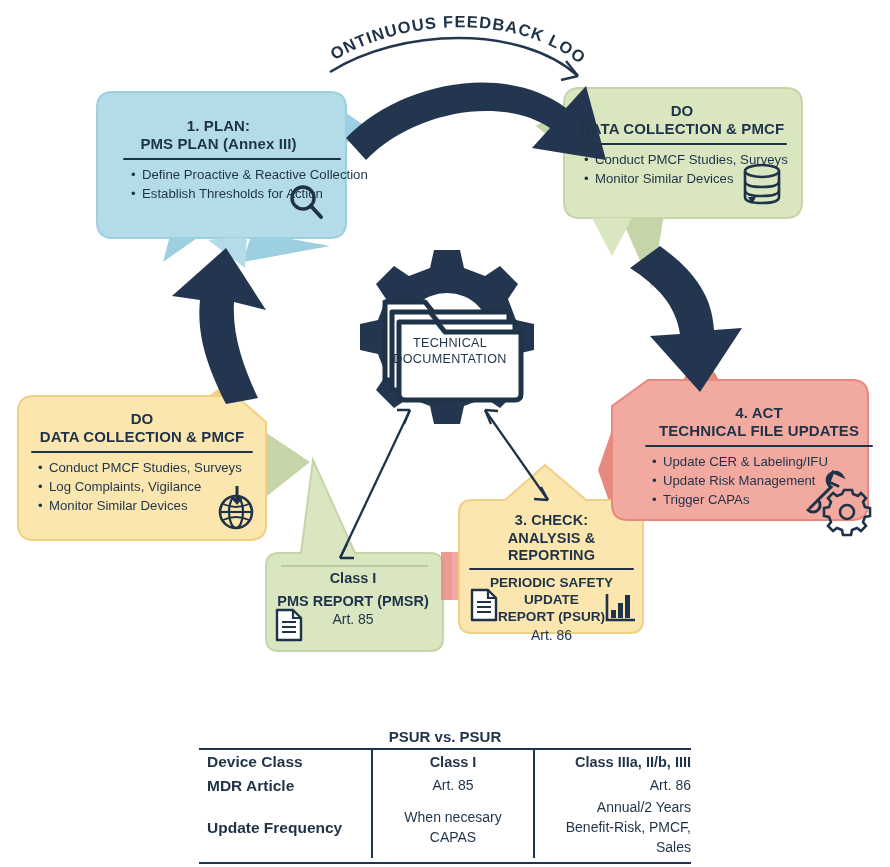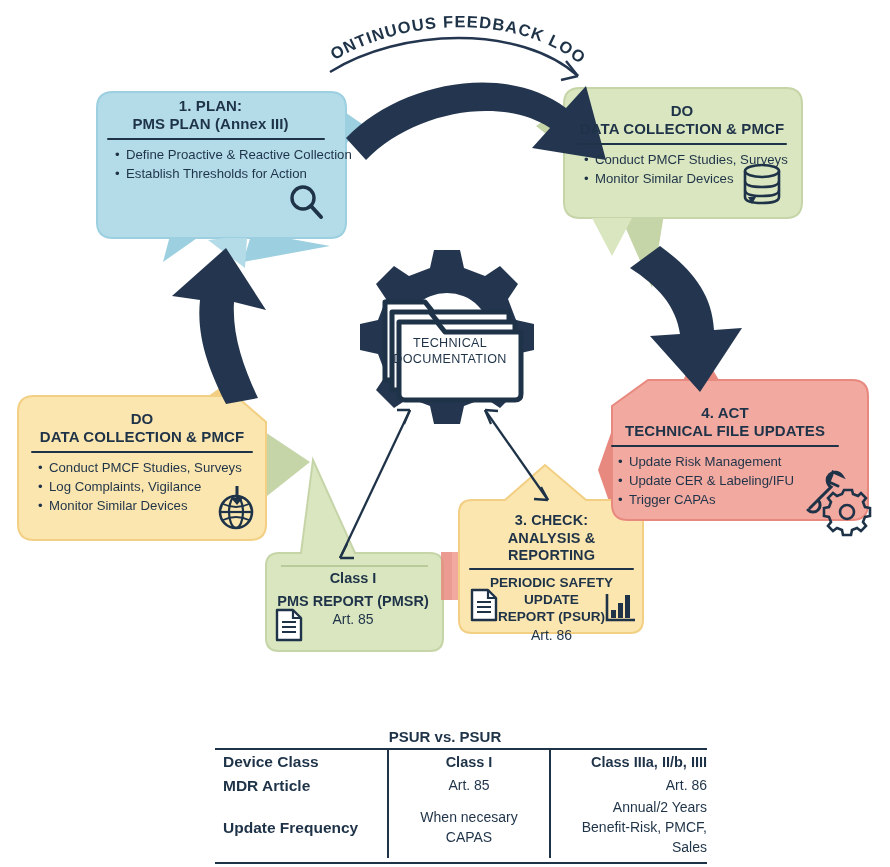--- a/index.html
+++ b/index.html
@@ -11,36 +11,36 @@
   #stage{position:absolute;left:0;top:0;width:890px;height:867px;}
   svg.layer{position:absolute;left:0;top:0;width:890px;height:867px;}
   #art{z-index:1;}
   .box{position:absolute;z-index:3;box-sizing:border-box;text-align:center;}
   .btitle{font-weight:bold;line-height:1.22;letter-spacing:.1px;}
   .rule{height:2px;background:#1f3348;margin:4px auto 5px auto;border-radius:1px;}
   .bullets{text-align:left;line-height:1.45;}
   .bullets div{white-space:nowrap;}
   .bul{display:inline-block;width:11px;}
   
-  #box-plan{left:97px;top:84px;width:227px;height:146px;font-size:14px;padding:13px 10px 0 10px;}
+  #box-plan{left:97px;top:104px;width:227px;height:146px;font-size:14px;padding:13px 10px 0 26px;}
   #box-plan .btitle{font-size:15px;}
   #box-plan .rule{width:218px;}
   #box-plan .bullets{font-size:13.2px;padding-left:8px;}
   
   #box-do-green{left:562px;top:88px;width:240px;height:130px;padding:14px 8px 0 8px;}
   #box-do-green .btitle{font-size:15px;}
   #box-do-green .rule{width:210px;}
   #box-do-green .bullets{font-size:13.2px;padding-left:14px;}
   
   #box-do-yellow{left:18px;top:397px;width:248px;height:148px;padding:13px 8px 0 8px;}
   #box-do-yellow .btitle{font-size:15px;}
   #box-do-yellow .rule{width:222px;}
   #box-do-yellow .bullets{font-size:13.2px;padding-left:12px;}
   
-  #box-act{left:592px;top:392px;width:258px;height:132px;padding:12px 0 0 8px;}
+  #box-act{left:626px;top:392px;width:258px;height:132px;padding:12px 0 0 8px;}
   #box-act .btitle{font-size:15px;}
   #box-act .rule{width:228px;}
   #box-act .bullets{font-size:13.2px;padding-left:18px;}
   
   #box-pmsr{left:262px;top:556px;width:182px;height:94px;padding:10px 6px 0 6px;}
   #box-pmsr .l1{font-size:14.5px;font-weight:bold;margin-top:4px;}
   #box-pmsr .l2{font-size:14.5px;font-weight:bold;margin-top:7px;}
   #box-pmsr .l3{font-size:14px;margin-top:2px;}
   
   #box-psur{left:461px;top:503px;width:181px;height:128px;padding:9px 4px 0 4px;}
@@ -50,21 +50,21 @@
   #box-psur .l3{font-size:14px;margin-top:1px;}
   
   #loop-label{position:absolute;z-index:5;left:0;top:0;width:890px;height:120px;pointer-events:none;}
   #loop-label text{font-family:"Liberation Sans","DejaVu Sans",sans-serif;font-size:16.5px;font-weight:bold;fill:#1f3348;letter-spacing:1.1px;}
   
   #gear-label{position:absolute;z-index:5;left:380px;top:335px;width:140px;text-align:center;
               font-size:12.6px;font-weight:normal;line-height:1.3;letter-spacing:.3px;color:#1f3348;}
   
   #table-wrap{position:absolute;left:199px;top:728px;width:492px;z-index:6;}
   #tbl-title{text-align:center;font-size:15px;font-weight:bold;margin-bottom:3px;}
-  table{border-collapse:collapse;width:492px;margin-left:16px;}
+  table{border-collapse:collapse;width:492px;}
   td{padding:0;vertical-align:middle;}
   .tb-top{border-top:2.5px solid #1f3348;}
   .tb-bot{border-bottom:2.5px solid #1f3348;}
   .col-lbl{width:158px;text-align:left;font-size:15.5px;font-weight:bold;padding:1px 6px 1px 8px;
            border-right:2px solid #1f3348;line-height:1.42;}
   .col-mid{width:160px;text-align:center;font-size:14px;border-right:2px solid #1f3348;line-height:1.42;}
   .col-right{text-align:right;font-size:14px;line-height:1.42;}
   .cb{font-weight:bold;font-size:14.5px;}
 </style>
 </head>
@@ -255,22 +255,22 @@
     </div>
   </div>
 
   <div class="box" id="box-act">
     <div class="btitle">
       <div>4. ACT</div>
       <div>TECHNICAL FILE UPDATES</div>
     </div>
     <div class="rule"></div>
     <div class="bullets">
+      <div><span class="bul">•</span><span>Update CER &amp; Labeling/IFU</span></div>
       <div><span class="bul">•</span><span>Update Risk Management</span></div>
-      <div><span class="bul">•</span><span>Update CER &amp; Labeling/IFU</span></div>
       <div><span class="bul">•</span><span>Trigger CAPAs</span></div>
     </div>
   </div>
 
   <div class="box" id="box-pmsr">
     <div class="l1">Class I</div>
     <div class="l2">PMS REPORT (PMSR)</div>
     <div class="l3">Art. 85</div>
   </div>
 

